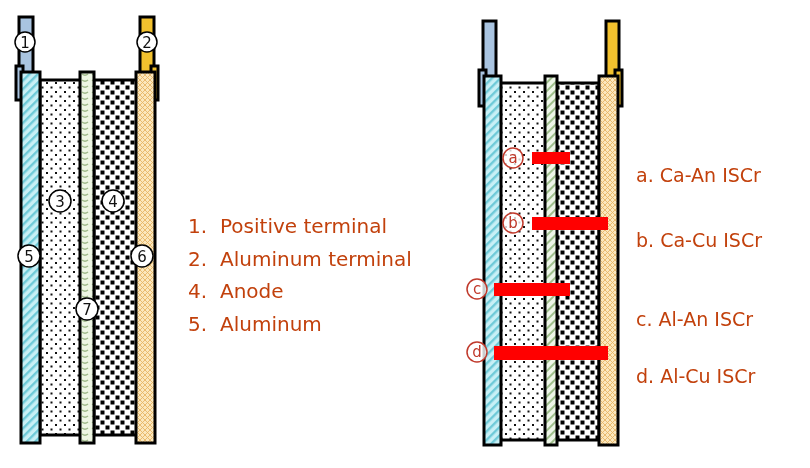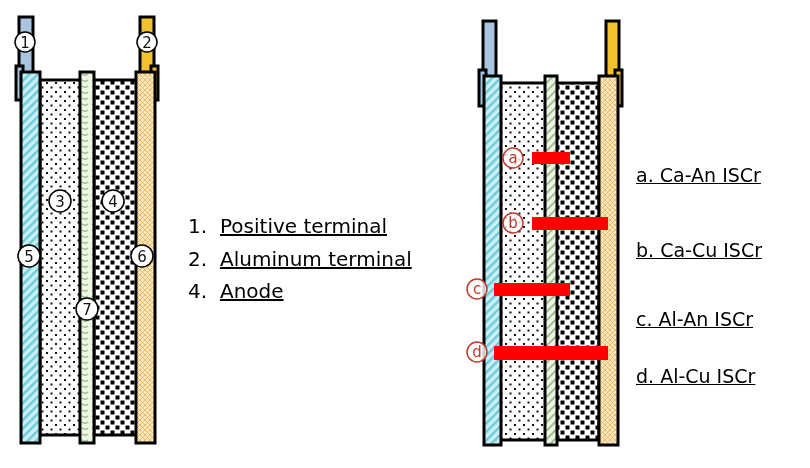--- a/index.html
+++ b/index.html
@@ -1,18 +1,18 @@
 <!DOCTYPE html>
 <html><head>
 <meta charset="utf-8">
 <style>
   html, body { margin: 0; padding: 0; background: #ffffff; }
   body { width: 810px; height: 468px; position: relative; overflow: hidden; font-family: "DejaVu Sans", sans-serif; }
   svg.diagram { position: absolute; left: 0; top: 0; }
-  .legend { position: absolute; color: #000000; font-family: "DejaVu Sans", sans-serif; text-decoration: underline; }
+  .legend { position: absolute; color: #c2410c; font-family: "DejaVu Sans", sans-serif; }
   .legend-left { left: 172px; top: 210px; font-size: 20px; line-height: 32.5px; margin-left: 16px; }
   .legend-left .row { white-space: nowrap; }
   .legend-left .num { display: inline-block; width: 32px; }
   .legend-right { left: 636px; font-size: 19px; white-space: nowrap; }
 </style>
 </head>
 <body>
 
 <svg class="diagram" width="810" height="468" viewBox="0 0 810 468" xmlns="http://www.w3.org/2000/svg">
   <defs>
@@ -135,18 +135,19 @@
       <circle cx="477" cy="352" r="10" fill="#fff" fill-opacity="0.8" stroke="#c0392b" stroke-width="1.5"></circle>
       <text x="477" y="357" font-family="DejaVu Sans, sans-serif" font-size="15" text-anchor="middle" fill="#c0392b">d</text>
     </g>
   </g>
 </svg>
 
 <div class="legend legend-left">
   <div class="row"><span class="num">1.</span><span>Positive terminal</span></div>
   <div class="row"><span class="num">2.</span><span>Aluminum terminal</span></div>
   <div class="row"><span class="num">4.</span><span>Anode</span></div>
+  <div class="row"><span class="num">5.</span><span>Aluminum</span></div>
 </div>
 
 <div class="legend legend-right" style="top:164px;">a. Ca-An ISCr</div>
-<div class="legend legend-right" style="top:239px;">b. Ca-Cu ISCr</div>
+<div class="legend legend-right" style="top:229px;">b. Ca-Cu ISCr</div>
 <div class="legend legend-right" style="top:308px;">c. Al-An ISCr</div>
 <div class="legend legend-right" style="top:365px;">d. Al-Cu ISCr</div>
 
 </body></html>

